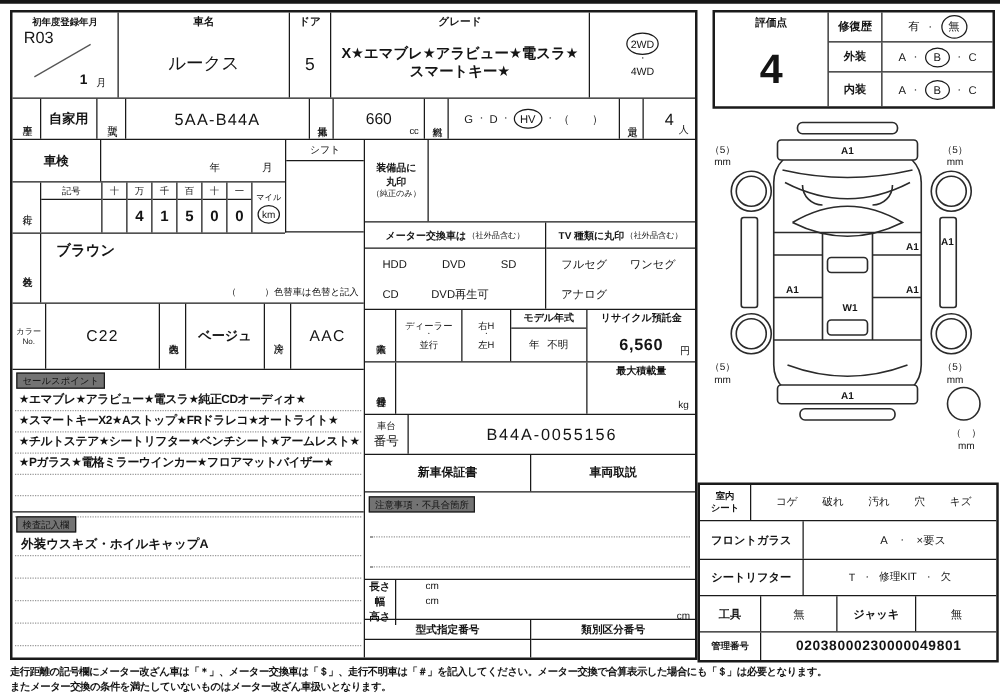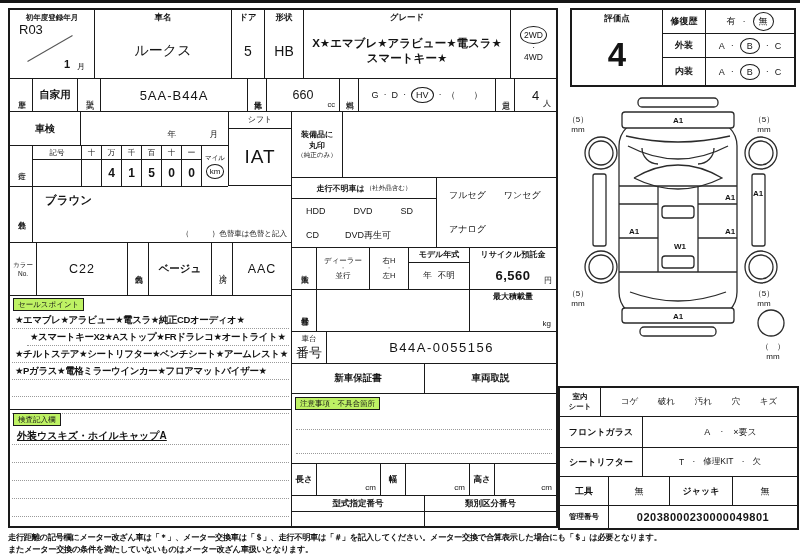--- a/index.html
+++ b/index.html
@@ -9,21 +9,21 @@
   .flex{display:flex;}
   .fcol{display:flex;flex-direction:column;}
   .ctr{display:flex;align-items:center;justify-content:center;}
   .br{border-right:1px solid #1a1a1a;}
   .bb{border-bottom:1px solid #1a1a1a;}
   .box2{border:2px solid #1a1a1a;}
   .hdr{font-size:8.5px;text-align:center;line-height:11px;}
   .vl{writing-mode:vertical-rl;text-orientation:upright;font-size:8px;line-height:1;letter-spacing:1px;}
   .vcell{display:flex;align-items:center;justify-content:center;}
   .circ{display:inline-block;border:1.5px solid #1a1a1a;border-radius:50%;text-align:center;}
-  .tag{display:inline-block;border:1px solid #1a1a1a;font-size:7.5px;line-height:11px;padding:0 4px;background:#bef264;}
+  .tag{display:inline-block;border:1px solid #1a1a1a;font-size:7.5px;line-height:11px;padding:0 4px;background:#737373;}
   .dotl{border-bottom:1px dotted #9a9a9a;}
   .bold{font-weight:bold;}
   svg text{font-family:"Liberation Sans","DejaVu Sans",sans-serif;}
 </style>
 </head>
 <body>
 
 <div class="sheet">
   <div class="abs" style="left:0;top:0;width:800px;height:3px;background:#161616;"></div>
 
@@ -38,24 +38,20 @@
         <span class="abs" style="right:9px;bottom:6px;font-size:8px;">月</span>
       </div>
       <div class="br fcol" style="width:136px;">
         <div class="hdr bold" style="margin-top:2px;">車名</div>
         <div class="ctr" style="flex:1;font-size:14px;">ルークス</div>
       </div>
       <div class="br fcol" style="width:32px;">
         <div class="hdr bold" style="margin-top:2px;">ドア</div>
         <div class="ctr" style="flex:1;font-size:14px;">5</div>
       </div>
-      <div class="br fcol" style="width:38px;">
-        <div class="hdr bold" style="margin-top:2px;">形状</div>
-        <div class="ctr" style="flex:1;font-size:14px;">HB</div>
-      </div>
       <div class="br fcol" style="width:206px;">
         <div class="hdr bold" style="margin-top:2px;">グレード</div>
         <div class="ctr" style="flex:1;font-size:11.5px;font-weight:bold;text-align:center;padding:0 6px;line-height:15px;">X★エマブレ★アラビュー★電スラ★スマートキー★</div>
       </div>
       <div class="fcol ctr" style="flex:1;gap:1px;">
         <span class="circ" style="font-size:8.5px;padding:3px 3px;">2WD</span>
         <span style="font-size:7px;line-height:6px;">・</span>
         <span style="font-size:8.5px;">4WD</span>
       </div>
     </div>
@@ -140,21 +136,20 @@
             <div class="ctr bold" style="flex:1;font-size:12px;">0</div>
           </div>
         <div class="fcol ctr" style="flex:1;gap:1px;">
           <span style="font-size:6.5px;">マイル</span>
           <span class="circ" style="font-size:8px;padding:2px 3px;">km</span>
         </div>
       </div>
 
       <div class="abs bb fcol" style="left:218px;top:0;width:63px;height:74px;border-left:1px solid #1a1a1a;box-sizing:border-box;">
         <div class="bb hdr" style="height:16px;line-height:16px;font-size:8px;">シフト</div>
-        <div class="ctr" style="flex:1;font-size:19px;letter-spacing:1px;">IAT</div>
       </div>
 
       <div class="abs bb flex" style="left:0;top:75px;width:281px;height:55px;">
         <div class="br vcell" style="width:22px;">
             <span class="vl" style="letter-spacing:0;">外装色</span>
           </div>
         <div style="flex:1;position:relative;">
           <span class="abs" style="left:12px;top:6px;font-size:11.5px;font-weight:bold;">ブラウン</span>
           <span class="abs" style="right:4px;bottom:3px;font-size:7.5px;">（　　　）色替車は色替と記入</span>
         </div>
@@ -173,32 +168,32 @@
         <div class="br vcell" style="width:20px;">
             <span class="vl">冷房</span>
           </div>
         <div class="ctr" style="flex:1;font-size:12.5px;letter-spacing:1px;">AAC</div>
       </div>
 
       <div class="abs bb" style="left:0;top:184px;width:281px;height:113px;">
         <span class="tag abs" style="left:3px;top:2px;">セールスポイント</span>
         <div class="abs" style="left:2px;top:16px;right:2px;">
           <div class="dotl bold" style="height:16px;line-height:16px;font-size:9.5px;letter-spacing:-0.4px;padding-left:3px;white-space:nowrap;">★エマブレ★アラビュー★電スラ★純正CDオーディオ★</div>
-          <div class="dotl bold" style="height:16px;line-height:16px;font-size:9.5px;letter-spacing:-0.4px;padding-left:3px;white-space:nowrap;margin-left:15px;">★スマートキーX2★Aストップ★FRドラレコ★オートライト★</div>
+          <div class="dotl bold" style="height:16px;line-height:16px;font-size:9.5px;letter-spacing:-0.4px;padding-left:3px;white-space:nowrap;">★スマートキーX2★Aストップ★FRドラレコ★オートライト★</div>
           <div class="dotl bold" style="height:16px;line-height:16px;font-size:9.5px;letter-spacing:-0.4px;padding-left:3px;white-space:nowrap;">★チルトステア★シートリフター★ベンチシート★アームレスト★</div>
           <div class="dotl bold" style="height:16px;line-height:16px;font-size:9.5px;letter-spacing:-0.4px;padding-left:3px;white-space:nowrap;">★Pガラス★電格ミラーウインカー★フロアマットバイザー★</div>
           <div class="dotl" style="height:16px;"></div>
           <div class="dotl" style="height:16px;"></div>
         </div>
       </div>
 
       <div class="abs" style="left:0;top:298px;width:281px;height:116px;">
         <span class="tag abs" style="left:3px;top:3px;">検査記入欄</span>
         <div class="abs" style="left:2px;top:17px;right:2px;">
-          <div class="dotl bold" style="height:17px;line-height:17px;font-size:10px;padding-left:5px;white-space:nowrap;text-decoration:underline;">外装ウスキズ・ホイルキャップA</div>
+          <div class="dotl bold" style="height:17px;line-height:17px;font-size:10px;padding-left:5px;white-space:nowrap;">外装ウスキズ・ホイルキャップA</div>
           <div class="dotl" style="height:17px;"></div>
           <div class="dotl" style="height:17px;"></div>
           <div class="dotl" style="height:17px;"></div>
           <div class="dotl" style="height:17px;"></div>
         </div>
       </div>
     </div>
 
     <div class="abs" style="left:282px;top:102px;width:264px;height:414px;">
 
@@ -206,34 +201,38 @@
         <div class="br fcol ctr" style="width:50px;">
           <span class="bold" style="font-size:8px;">装備品に</span>
           <span class="bold" style="font-size:8px;">丸印</span>
           <span style="font-size:6.5px;">（純正のみ）</span>
         </div>
       </div>
 
       <div class="abs bb flex" style="left:0;top:66px;width:264px;height:69px;">
         <div class="br fcol" style="width:144px;">
           <div class="bb ctr" style="height:20px;gap:1px;">
-            <span class="bold" style="font-size:8px;">走行不明車は</span>
+            <span class="bold" style="font-size:8px;">メーター交換車は</span>
             <span style="font-size:6.5px;">（社外品含む）</span>
           </div>
           <div class="flex" style="flex:1;align-items:center;font-size:9px;">
             <span style="margin-left:14px;">HDD</span>
             <span style="margin-left:28px;">DVD</span>
             <span style="margin-left:28px;">SD</span>
           </div>
           <div class="flex" style="flex:1;align-items:center;font-size:9px;">
             <span style="margin-left:14px;">CD</span>
             <span style="margin-left:26px;white-space:nowrap;">DVD再生可</span>
           </div>
         </div>
         <div class="fcol" style="flex:1;">
+          <div class="bb ctr" style="height:20px;gap:1px;">
+            <span class="bold" style="font-size:8px;">TV 種類に丸印</span>
+            <span style="font-size:6.5px;">（社外品含む）</span>
+          </div>
           <div class="flex" style="flex:1;align-items:center;font-size:9px;">
             <span style="margin-left:12px;white-space:nowrap;">フルセグ</span>
             <span style="margin-left:18px;white-space:nowrap;">ワンセグ</span>
           </div>
           <div class="flex" style="flex:1;align-items:center;font-size:9px;">
             <span style="margin-left:12px;">アナログ</span>
           </div>
         </div>
       </div>
 
@@ -272,37 +271,37 @@
         <div class="br" style="flex:1;"></div>
         <div style="width:86px;position:relative;">
           <div class="bold" style="height:13px;line-height:13px;font-size:8px;text-align:center;">最大積載量</div>
           <span class="abs" style="right:5px;bottom:3px;font-size:8px;">kg</span>
         </div>
       </div>
 
       <div class="abs bb flex" style="left:0;top:220px;width:264px;height:31px;">
         <div class="br fcol ctr" style="width:34px;">
           <span style="font-size:7.5px;">車台</span>
-          <span style="font-size:13px;">番号</span>
+          <span style="font-size:10px;">番号</span>
         </div>
         <div class="ctr" style="flex:1;font-size:13px;letter-spacing:1.5px;">B44A-0055156</div>
       </div>
 
       <div class="abs bb flex" style="left:0;top:252px;width:264px;height:29px;">
         <div class="br ctr" style="width:132px;font-size:9.5px;font-weight:bold;">新車保証書</div>
         <div class="ctr" style="flex:1;font-size:9.5px;font-weight:bold;">車両取説</div>
       </div>
 
       <div class="abs bb" style="left:0;top:282px;width:264px;height:69px;">
         <span class="tag abs" style="left:3px;top:3px;">注意事項・不具合箇所</span>
         <div class="abs dotl" style="left:4px;right:4px;top:34px;height:1px;"></div>
         <div class="abs dotl" style="left:4px;right:4px;top:58px;height:1px;"></div>
       </div>
 
-      <div class="abs bb flex" style="left:0;top:352px;width:264px;height:31px;">
+      <div class="abs bb flex" style="left:0;top:352px;width:264px;height:31px;flex-direction:column;">
         <div class="br ctr bold" style="width:24px;font-size:8.5px;">長さ</div>
         <div class="br" style="width:63px;position:relative;">
             <span class="abs" style="right:4px;bottom:3px;font-size:8px;">cm</span>
           </div>
         <div class="br ctr bold" style="width:24px;font-size:8.5px;">幅</div>
         <div class="br" style="width:63px;position:relative;">
             <span class="abs" style="right:4px;bottom:3px;font-size:8px;">cm</span>
           </div>
         <div class="br ctr bold" style="width:24px;font-size:8.5px;">高さ</div>
         <div style="flex:1;position:relative;">

